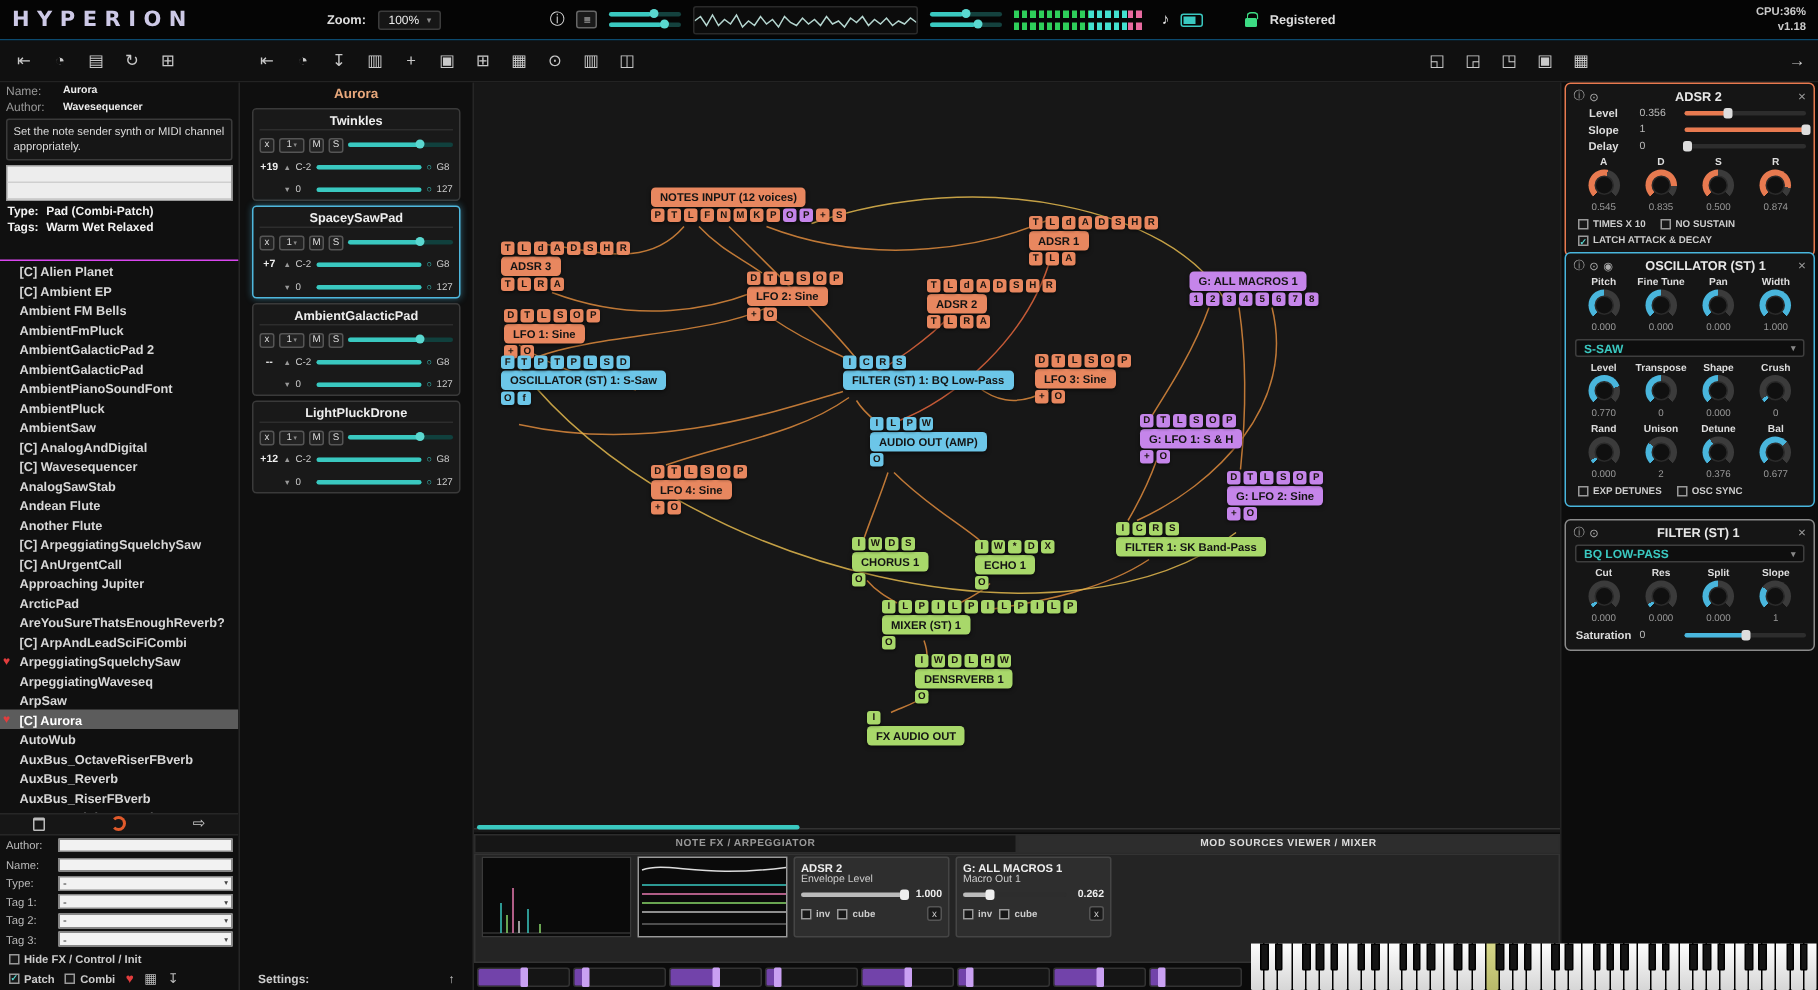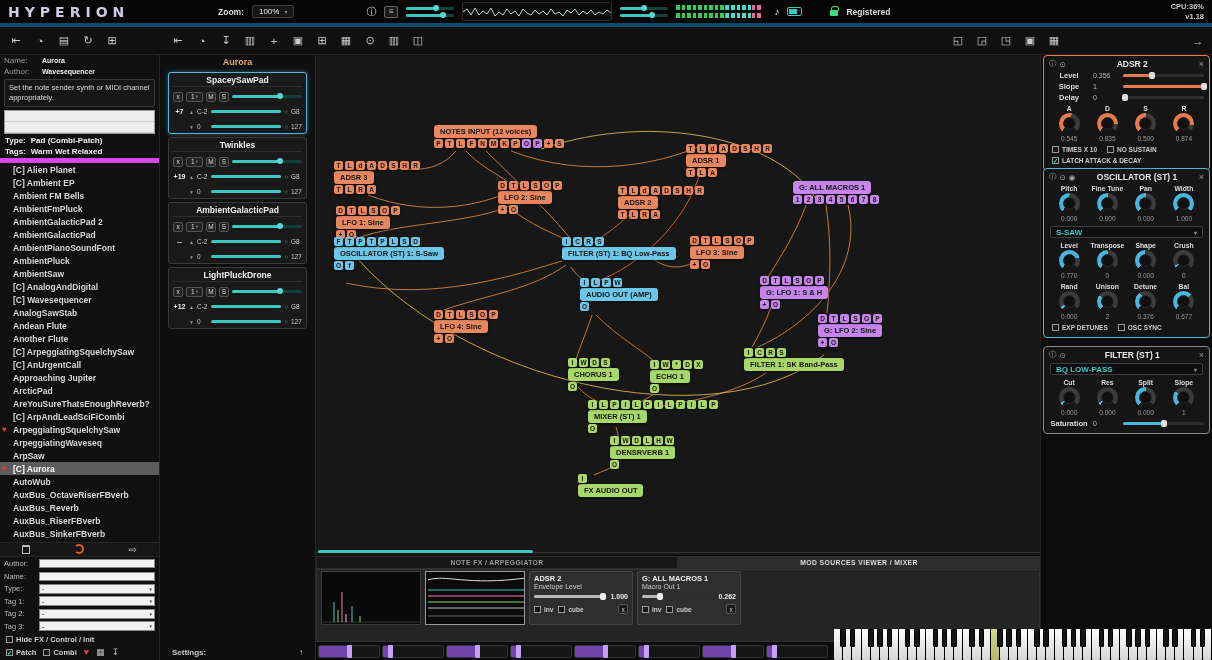--- a/index.html
+++ b/index.html
@@ -1,21 +1,21 @@
 <!DOCTYPE html>
 <html><head>
 <meta charset="utf-8">
 <style>
   *{margin:0;padding:0;box-sizing:border-box}
   html,body{width:1212px;height:660px;overflow:hidden}
   body{background:#0b0b0b;font-family:"Liberation Sans",sans-serif;color:#ddd;font-size:9px;position:relative}
   u,i,b{font-style:normal;text-decoration:none;font-weight:inherit}
 
   
-  .topbar{position:absolute;left:0;top:0;width:1212px;height:27px;background:#050505;border-bottom:4px solid #0c4a6e;display:flex;align-items:center;padding:4px 8px;gap:8px}
+  .topbar{position:absolute;left:0;top:0;width:1212px;height:27px;background:#050505;border-bottom:1px solid #0c4a6e;display:flex;align-items:center;padding:4px 8px;gap:8px}
   .logo{width:202px;font-family:"DejaVu Sans",sans-serif;font-size:14px;font-weight:bold;letter-spacing:5px;color:#cdc9e6}
   .zlabel{font-size:8.5px;font-weight:bold;color:#ddd}
   .zoomsel{display:flex;align-items:center;gap:5px;background:#161616;border:1px solid #3c3c3c;border-radius:2px;padding:1px 6px;font-size:8px;color:#eee}
   .zoomsel b{color:#888;font-size:6px}
   .tbinfo{margin-left:64px;font-size:10px;color:#ddd}
   .eqicon{width:14px;height:12px;border:1px solid #666;border-radius:2px;display:flex;align-items:center;justify-content:center;color:#ccc;font-size:8px;background:#1a1a1a}
   .tsliders{display:flex;flex-direction:column;gap:4px}
   .tslider{position:relative;width:48px;height:3px;background:#14413e;border-radius:2px}
   .tslider i{position:absolute;left:0;top:0;bottom:0;background:#3ac8c0;border-radius:2px}
   .tslider u{position:absolute;top:-2px;width:6px;height:6px;border-radius:50%;background:#5ad8d0}
@@ -41,21 +41,21 @@
 
   
   .sidebar{position:absolute;left:0;top:55px;width:160px;height:605px;background:#101010;border-right:1px solid #262626;display:flex;flex-direction:column;overflow:hidden}
   .meta{display:flex;gap:4px;padding:1px 4px;font-size:8px;align-items:center}
   .mlabel{color:#999;width:34px}
   .mval{color:#fff;font-weight:bold}
   .desc{margin:2px 4px;border:1px solid #3a3a3a;background:#161616;border-radius:2px;padding:3px 4px;height:28px;color:#ddd;font-size:7.5px;line-height:1.3;overflow:hidden}
   .wbox{margin:1px 4px;height:24px;background:#ededed;border:1px solid #9a9a9a}
   .wbox div{height:11px;border-bottom:1px solid #cfcfcf}
   .ttrow{display:flex;gap:5px;padding:0 5px;height:11px;align-items:center;font-size:8px;color:#f2f2f2;font-weight:bold;white-space:nowrap;overflow:hidden}
-  .plist{flex:1;overflow:hidden;border-top:5px solid #d946ef;margin-top:1px}
+  .plist{flex:1;overflow:hidden;border-top:1px solid #d946ef;margin-top:16px}
   .prow{height:13px;display:flex;align-items:center;padding-left:13px;position:relative;font-weight:bold;color:#d8d8d8;font-size:8.5px;white-space:nowrap;overflow:hidden}
   .prow .heart{position:absolute;left:2px;color:#e23d3d;font-size:8px}
   .prow.sel{background:#5c5c5c;color:#fff}
   .sicons{display:flex;justify-content:space-around;align-items:center;height:15px;background:#161616;border-top:1px solid #262626;border-bottom:1px solid #262626}
   .trash{width:8px;height:9px;border:1px solid #bbb;border-top:2px solid #bbb;border-radius:1px}
   .wslogo{width:10px;height:10px;border:2px solid #e05a2b;border-radius:50%;border-left-color:transparent}
   .expicon{color:#ccc;font-size:10px}
   .frow{display:flex;align-items:center;height:11px;margin:1.5px 4px;gap:3px}
   .flabel{width:32px;color:#bbb;font-size:7.5px;white-space:nowrap}
   .finput{flex:1;height:9px;background:#f2f2f2;border:1px solid #888}
@@ -424,67 +424,67 @@
       </label>
     <span class="heart2">♥</span>
     <span class="kicon">▦</span>
     <span class="dicon">↧</span>
   </div>
 </div>
 
 <div class="layers">
   <div class="layers-title">Aurora</div>
   <div id="layer-cards">
+      <div class="lcard">
+    <div class="lt">Twinkles</div>
+    <div class="lr">
+      <span class="lbox">x</span>
+      <span class="lsel">1<b>▾</b></span>
+      <span class="lbox">M</span>
+      <span class="lbox">S</span>
+      <span class="lslider grow">
+            <i style="width:68%"></i>
+            <u style="left:64%"></u>
+          </span>
+    </div>
+    <div class="lr">
+      <span class="ltr">+19</span>
+      <span class="larr">▲</span>
+      <span class="lnote">C-2</span>
+      <span class="lslider grow">
+            <i style="width:100%"></i>
+          </span>
+      <span class="ldot">○</span>
+      <span class="lnote">G8</span>
+    </div>
+    <div class="lr">
+      <span class="ltr"></span>
+      <span class="larr">▼</span>
+      <span class="lnote">0</span>
+      <span class="lslider grow">
+            <i style="width:100%"></i>
+          </span>
+      <span class="ldot">○</span>
+      <span class="lnote">127</span>
+    </div>
+  </div>
       <div class="lcard sel">
     <div class="lt">SpaceySawPad</div>
     <div class="lr">
       <span class="lbox">x</span>
       <span class="lsel">1<b>▾</b></span>
       <span class="lbox">M</span>
       <span class="lbox">S</span>
       <span class="lslider grow">
             <i style="width:68%"></i>
             <u style="left:64%"></u>
           </span>
     </div>
     <div class="lr">
       <span class="ltr">+7</span>
-      <span class="larr">▲</span>
-      <span class="lnote">C-2</span>
-      <span class="lslider grow">
-            <i style="width:100%"></i>
-          </span>
-      <span class="ldot">○</span>
-      <span class="lnote">G8</span>
-    </div>
-    <div class="lr">
-      <span class="ltr"></span>
-      <span class="larr">▼</span>
-      <span class="lnote">0</span>
-      <span class="lslider grow">
-            <i style="width:100%"></i>
-          </span>
-      <span class="ldot">○</span>
-      <span class="lnote">127</span>
-    </div>
-  </div>
-      <div class="lcard">
-    <div class="lt">Twinkles</div>
-    <div class="lr">
-      <span class="lbox">x</span>
-      <span class="lsel">1<b>▾</b></span>
-      <span class="lbox">M</span>
-      <span class="lbox">S</span>
-      <span class="lslider grow">
-            <i style="width:68%"></i>
-            <u style="left:64%"></u>
-          </span>
-    </div>
-    <div class="lr">
-      <span class="ltr">+19</span>
       <span class="larr">▲</span>
       <span class="lnote">C-2</span>
       <span class="lslider grow">
             <i style="width:100%"></i>
           </span>
       <span class="ldot">○</span>
       <span class="lnote">G8</span>
     </div>
     <div class="lr">
       <span class="ltr"></span>

